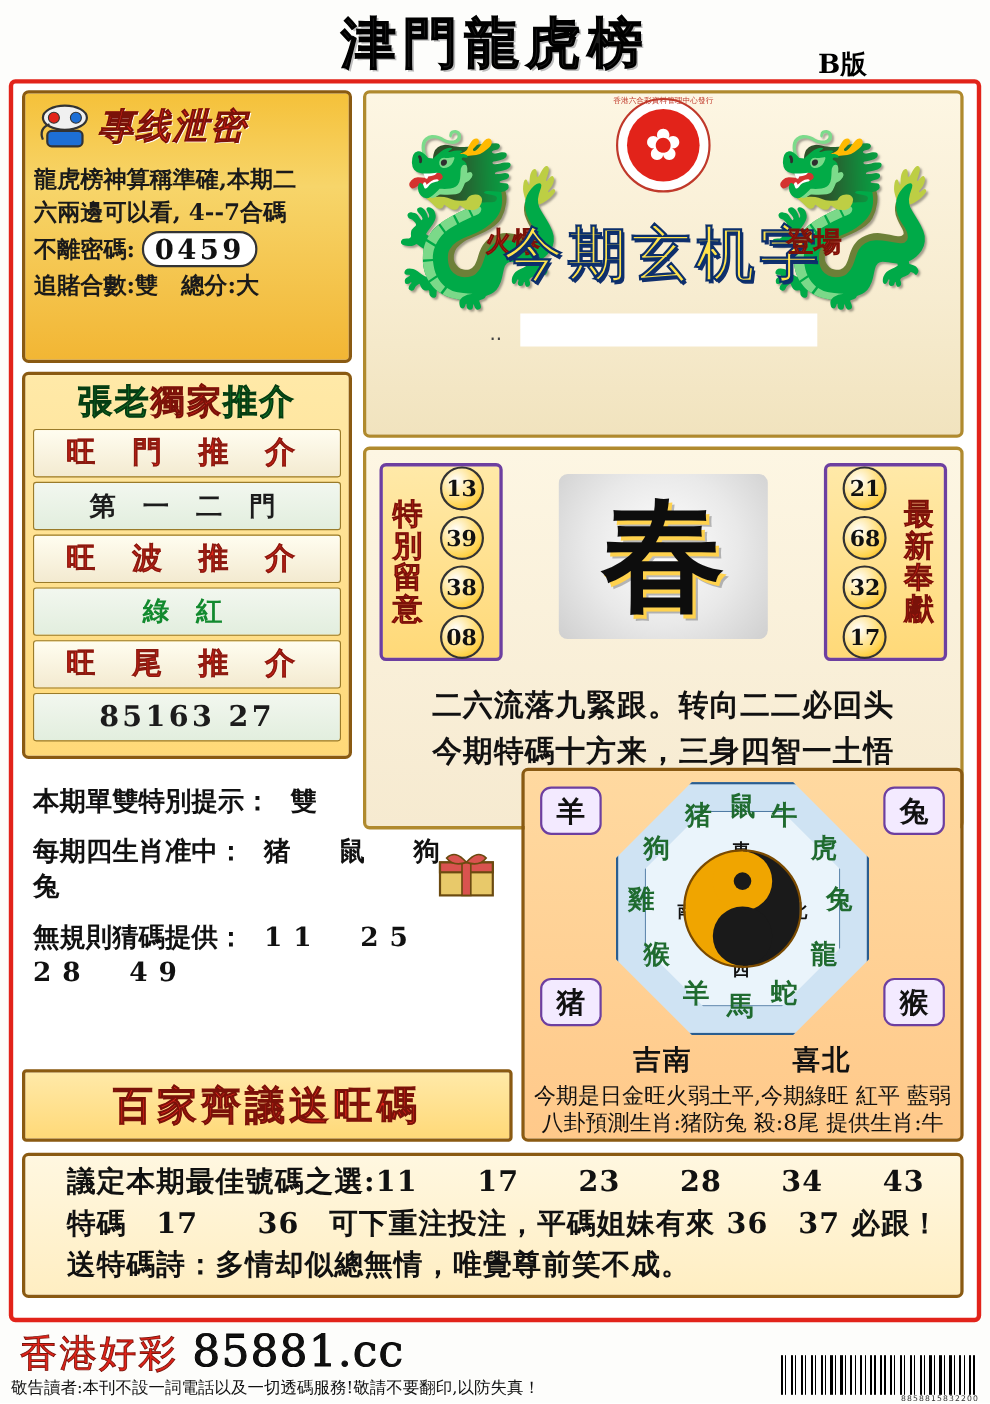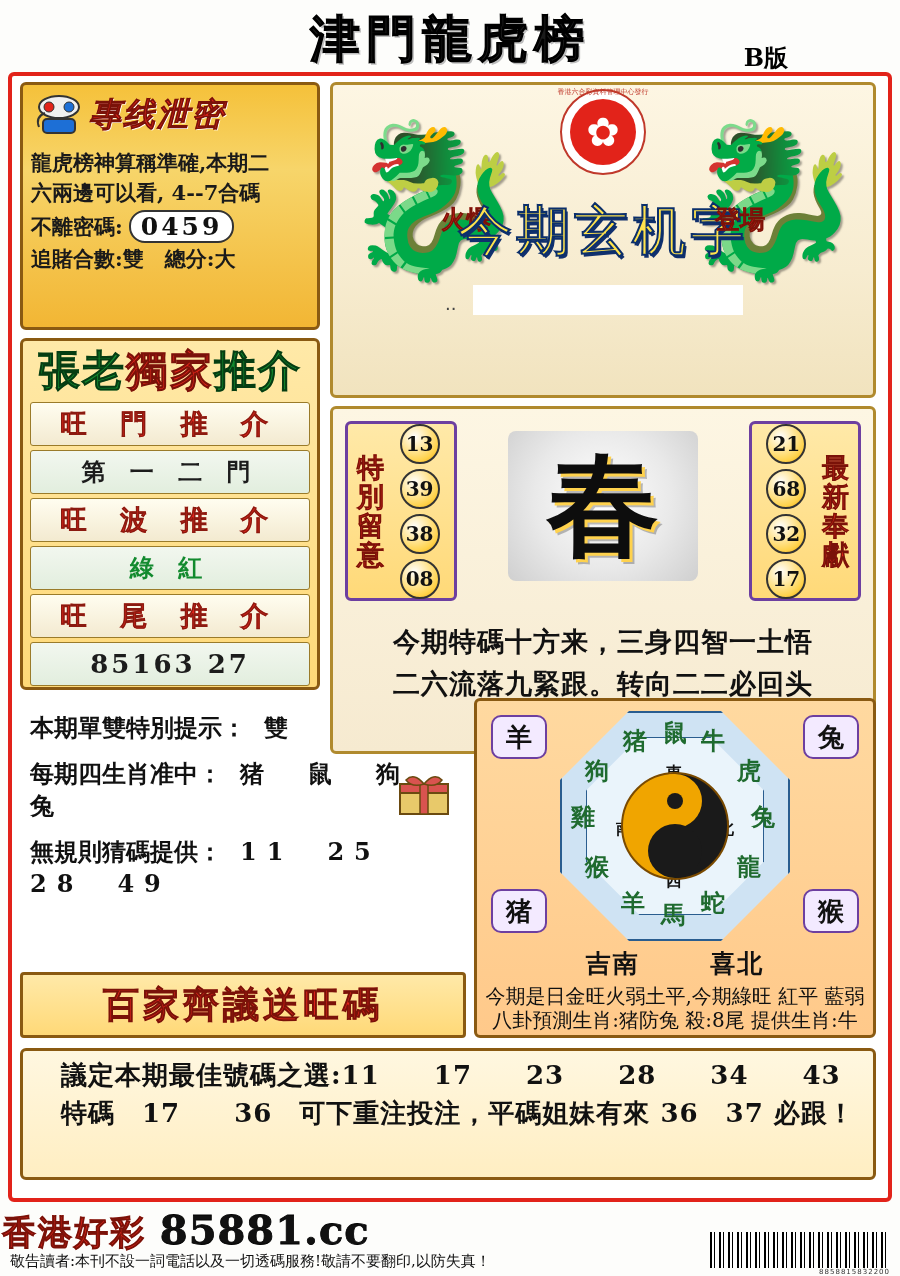--- a/index.html
+++ b/index.html
@@ -78,21 +78,21 @@
     padding:0 10px;
   }
   
   #zhanglao {
     left:8px; top:262px; width:300px; height:352px;
     background:linear-gradient(180deg,#ffe9a8,#ffd978);
     border:3px solid #8a5a12; border-radius:6px; padding:5px;
   }
   .zl-head {
     text-align:center; font-family:"DejaVu Serif","Liberation Serif",serif;
-    font-size:42px; font-weight:bold; letter-spacing:2px; line-height:1.1;
+    font-size:31px; font-weight:bold; letter-spacing:2px; line-height:1.1;
     padding:2px 0 4px;
   }
   .zl-head .g { color:#128a2e; -webkit-text-stroke:0.8px #063d13; }
   .zl-head .r { color:#e2231a; -webkit-text-stroke:0.8px #7a1209; }
   .zl-row {
     margin:4px 2px; height:44px; line-height:42px; text-align:center;
     border:1px solid #9a7b2a; border-radius:3px;
     font-family:"DejaVu Serif","Liberation Serif",serif;
   }
   .zl-row.head {
@@ -301,21 +301,21 @@
   }
   .dirchar {
     position:absolute; font-family:"DejaVu Serif","Liberation Serif",serif;
     font-size:16px; font-weight:bold; color:#111;
   }
   .bagua-foot {
     position:absolute; left:0; top:246px; width:100%; text-align:center;
     font-family:"DejaVu Serif","Liberation Serif",serif;
     font-size:25px; font-weight:bold; color:#111; letter-spacing:2px;
   }
-  .bagua-foot span { margin:0 30px; }
+  .bagua-foot span { margin:0 40px; }
   .bagua-note {
     position:absolute; left:0; width:100%; text-align:center;
     font-family:"DejaVu Serif","Liberation Serif",serif;
     font-size:20px; color:#111;
   }
   .bn1 { top:282px; }
   .bn2 { top:306px; }
   
   #bottombox {
     left:8px; top:972px; width:856px; height:132px;
@@ -323,23 +323,23 @@
     background:linear-gradient(180deg,#fff7e0,#ffeec2);
     padding:6px 10px;
   }
   .bb-line {
     font-family:"DejaVu Serif","Liberation Serif",serif;
     font-size:26px; font-weight:bold; color:#111; line-height:1.45;
     letter-spacing:1px; padding-left:28px;
   }
   
   .footer-brand {
-    position:absolute; left:2px; top:1206px;
-    font-family:"DejaVu Serif","Liberation Serif",serif;
-    font-size:34px; font-weight:bold; color:#e2231a;
+    position:absolute; left:18px; top:1206px;
+    font-family:"DejaVu Serif","Liberation Serif",serif;
+    font-size:34px; font-weight:normal; color:#e2231a;
     -webkit-text-stroke:0.8px #7a1209;
     letter-spacing:2px;
   }
   .footer-brand .num { color:#111; -webkit-text-stroke:0.8px #000; font-size:40px; letter-spacing:1px;}
   .footer-note {
     position:absolute; left:10px; top:1252px; width:690px;
     font-family:"DejaVu Serif","Liberation Serif",serif;
     font-size:15px; color:#111;
   }
   .barcode {
@@ -443,22 +443,22 @@
       </div>
 
       <div class="corner-num cn-tl">2</div>
       <div class="corner-num cn-tr">9</div>
       <div class="corner-num cn-bl">6</div>
       <div class="corner-num cn-br">3</div>
 
       <div class="big-char">春</div>
 
       <div class="poem">
+        <div>二六流落九緊跟。转向二二必回头</div>
         <div>今期特碼十方来，三身四智一土悟</div>
-        <div>二六流落九緊跟。转向二二必回头</div>
       </div>
     </div>
 
     <div class="panel" id="isoc" style="border:none;background:transparent;">
 
       <div class="gift-icon">
         <svg width="56" height="48" viewBox="0 0 56 48">
           <rect x="4" y="14" width="48" height="30" fill="#e8c96a" stroke="#6b4a10" stroke-width="2"></rect>
           <rect x="4" y="14" width="48" height="9" fill="#d9534f" stroke="#6b4a10" stroke-width="2"></rect>
           <rect x="24" y="14" width="8" height="30" fill="#d9534f" stroke="#6b4a10" stroke-width="1.5"></rect>
@@ -522,20 +522,23 @@
       </div>
       <div class="bagua-note bn1">今期是日金旺火弱土平,今期綠旺  紅平  藍弱</div>
       <div class="bagua-note bn2">八卦預測生肖:猪防兔  殺:8尾    提供生肖:牛</div>
     </div>
 
     <div class="panel" id="bottombox">
       <div class="bb-line">
         <span>議定本期最佳號碼之選:</span><span>11　　17　　23　　28　　34　　43</span>
       </div>
       <div class="bb-line">特碼　17　　36　可下重注投注，平碼姐妹有來 36　37 必跟！</div>
+      <div class="bb-line">
+        <span>送特碼詩：</span><span>多情却似總無情，唯覺尊前笑不成。</span>
+      </div>
     </div>
 
   </div>
 
   <div class="footer-brand">
     <span>香港好彩</span>
     <span class="num">85881.cc</span>
   </div>
   <div class="footer-note">敬告讀者:本刊不設一詞電話以及一切透碼服務!敬請不要翻印,以防失真！</div>
   <div class="barcode"></div>

